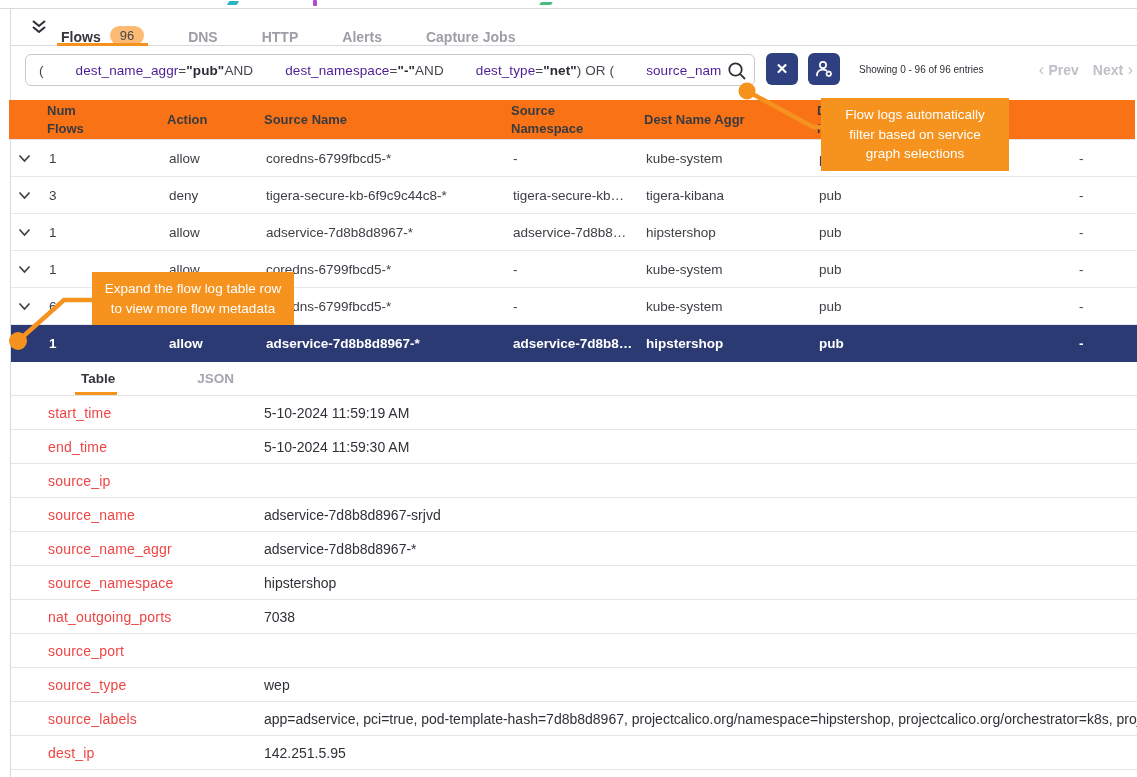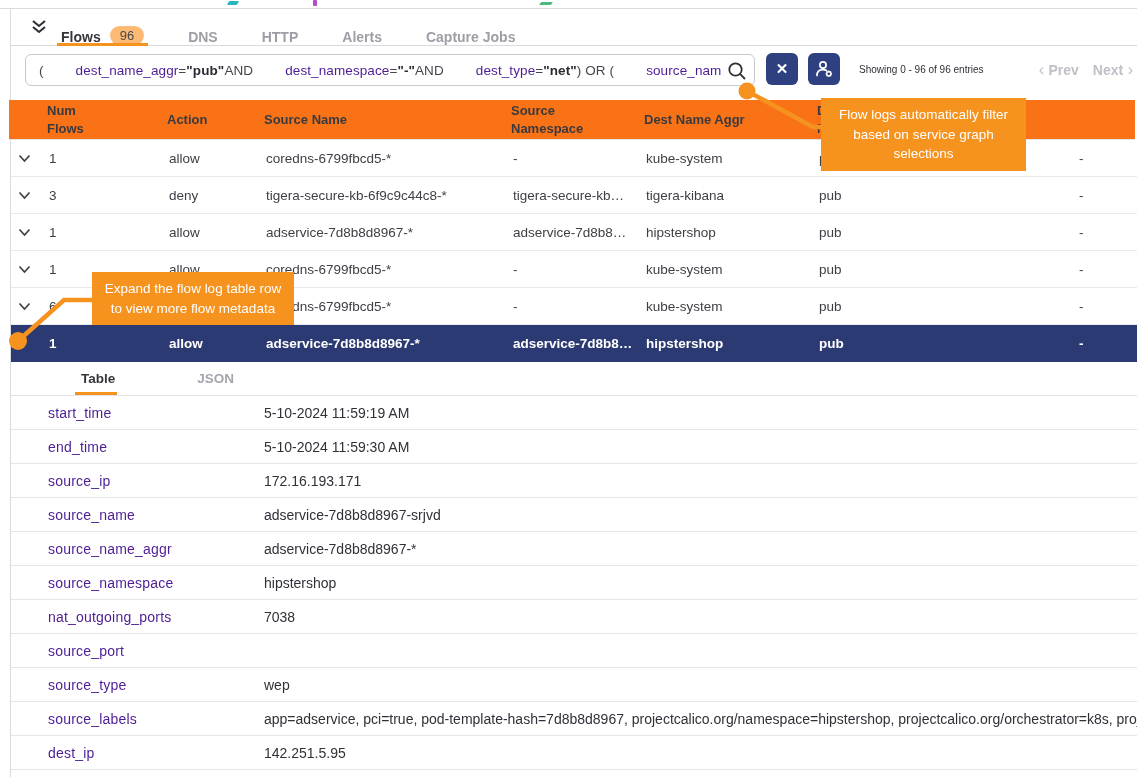--- a/index.html
+++ b/index.html
@@ -109,29 +109,29 @@
   }
   .dtab.active { color:#35363c; }
   .dtab.active::after { content:""; position:absolute; left:0; right:4px; bottom:0; height:3px; background:#F6921E; }
 
   .detail-table { position:absolute; left:11px; top:396px; width:1126px; background:#fff; }
   .drow {
     height:34px; border-bottom:1px solid #e5e5e9;
     display:grid; grid-template-columns:216px minmax(0,1fr);
     align-items:center; padding-left:37px; font-size:14px;
   }
-  .dkey { color:#4c1d95; letter-spacing:.2px; }
+  .dkey { color:#ef4444; letter-spacing:.2px; }
   .dval { color:#303138; white-space:nowrap; overflow:hidden; }
 
   
   .callout {
     position:absolute; background:#F6921E; color:#fff; text-align:center;
     font-size:13.5px; line-height:1.45; padding:7px 10px; z-index:6;
   }
-  .callout-filter { left:821px; top:98px;  width:205px; }
+  .callout-filter { left:821px; top:98px;  width:188px; }
   .callout-expand { left:92px;  top:272px; width:202px; }
   .overlay { position:absolute; left:0; top:0; z-index:5; pointer-events:none; }
 </style>
 </head>
 <body>
 
 <div class="sliver">
   <div class="frag frag-teal"></div>
   <div class="frag frag-purple"></div>
   <div class="frag frag-green"></div>
@@ -332,21 +332,20 @@
     <div class="drow">
     <div class="dkey">start_time</div>
     <div class="dval">5-10-2024 11:59:19 AM</div>
   </div>
     <div class="drow">
     <div class="dkey">end_time</div>
     <div class="dval">5-10-2024 11:59:30 AM</div>
   </div>
     <div class="drow">
     <div class="dkey">source_ip</div>
-    <div class="dval">172.16.193.171</div>
   </div>
     <div class="drow">
     <div class="dkey">source_name</div>
     <div class="dval">adservice-7d8b8d8967-srjvd</div>
   </div>
     <div class="drow">
     <div class="dkey">source_name_aggr</div>
     <div class="dval">adservice-7d8b8d8967-*</div>
   </div>
     <div class="drow">

